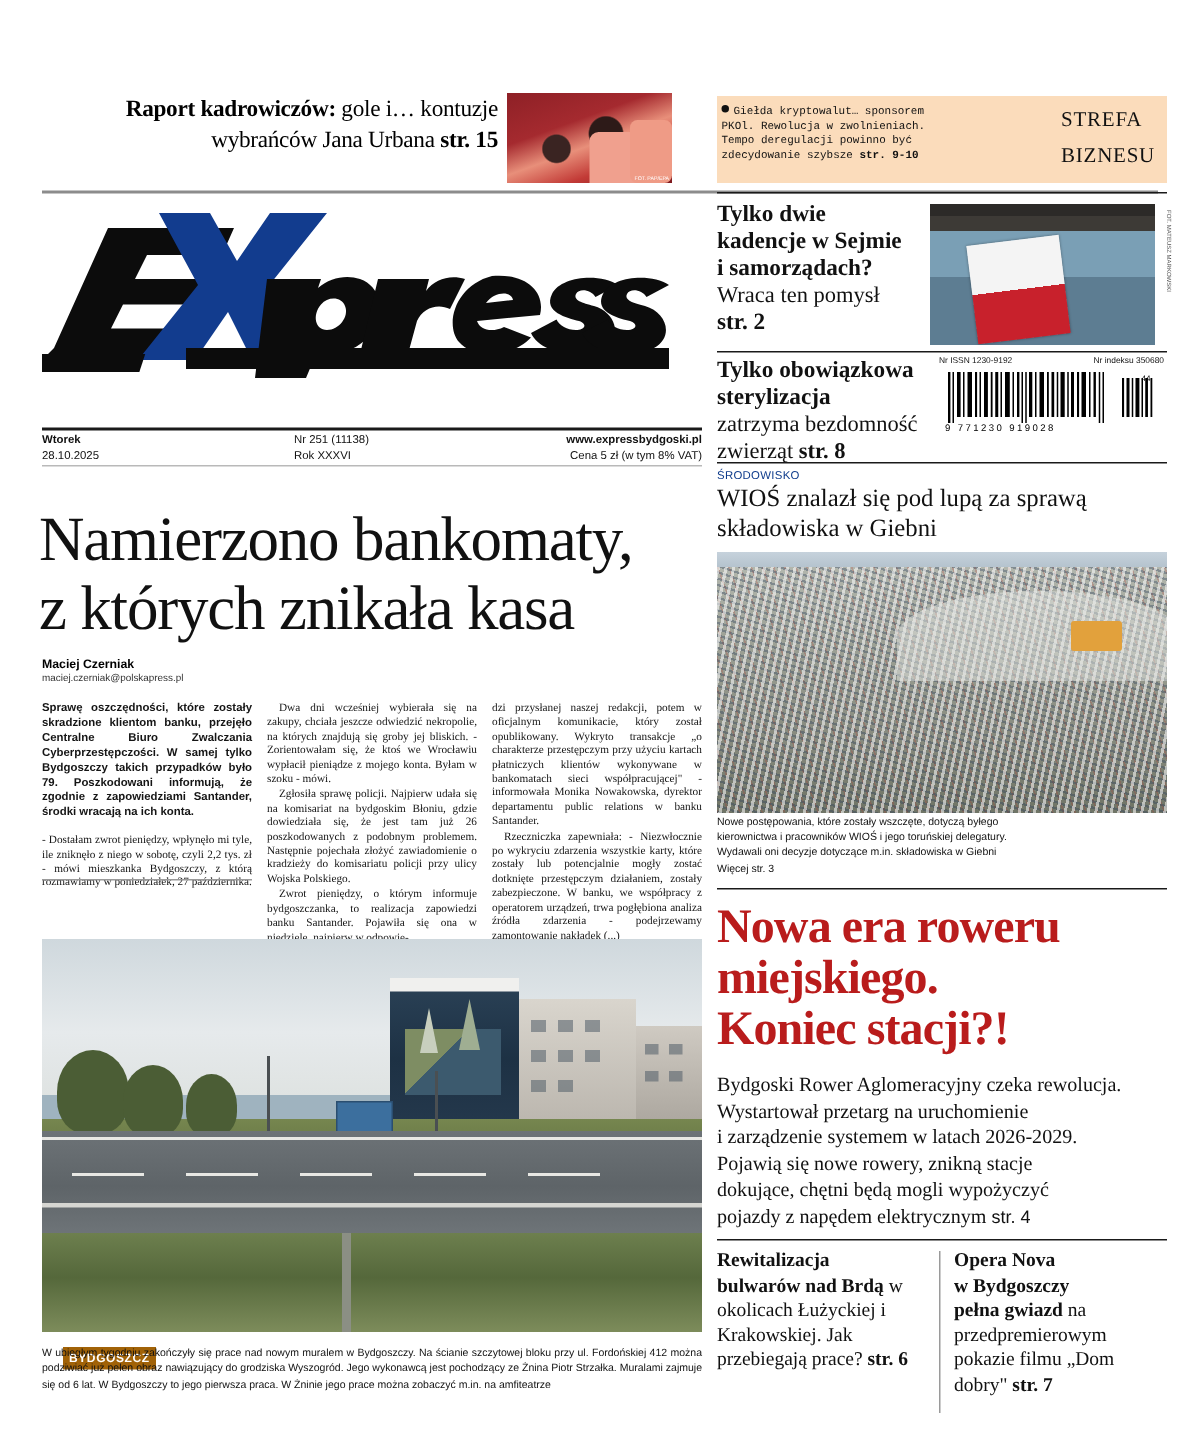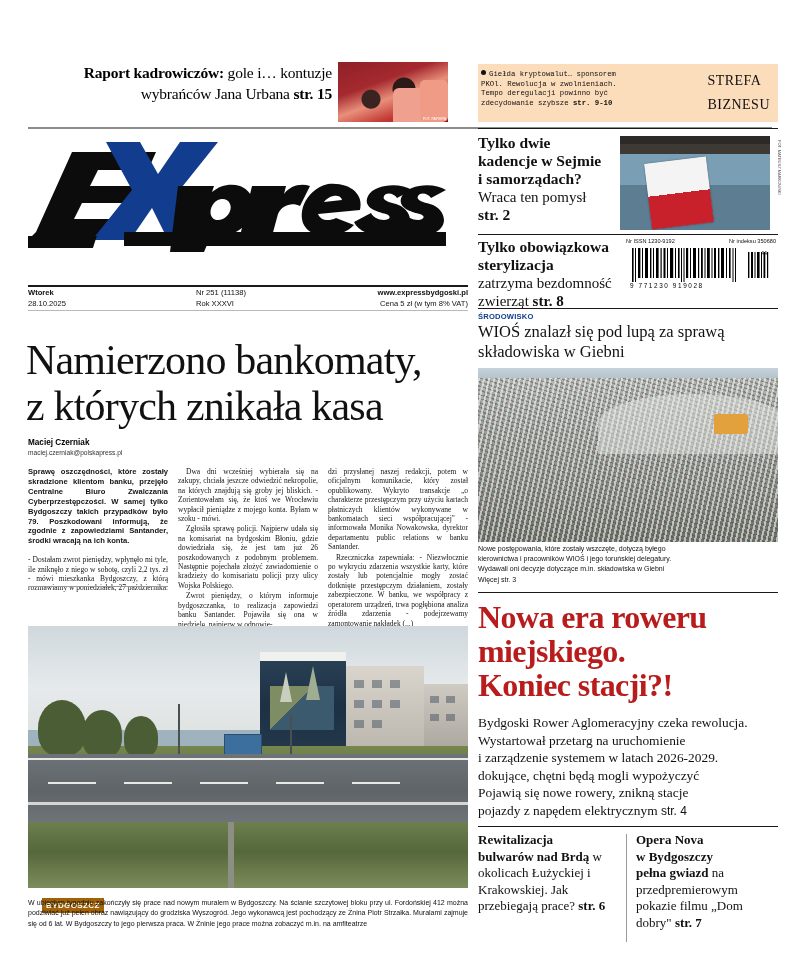--- a/index.html
+++ b/index.html
@@ -111,21 +111,21 @@
 
   .badge { position:absolute; left:42px; top:858px; background:#a16207; color:#fff;
     font-family:"Liberation Sans",sans-serif; font-weight:bold; font-size:8px; letter-spacing:0.4px; padding:3px 4px;margin-top:40px; }
   .mural-title { position:absolute; left:42px; top:872px; background:rgba(255,255,255,.93); color:#111;
     font-family:"Liberation Serif",serif; font-size:16px; line-height:22px; padding:1px 9px 2px 7px; }
   .mural-cap { position:absolute; left:28px; top:898px; width:440px;
     font-family:"Liberation Sans",sans-serif; font-size:7px; line-height:10.4px; color:#111; text-align:justify; }
 
   
   .rail { position:absolute; left:478px; top:312px; width:300px; }
-  .sec-kicker { font-family:"Liberation Sans",sans-serif; font-weight:bold; font-size:7.6px; color:#0f3c8c; letter-spacing:0.2px; }
+  .sec-kicker { font-family:"Liberation Sans",sans-serif; font-weight:normal; font-size:7.6px; color:#0f3c8c; letter-spacing:0.2px; }
   .env-head { font-family:"Liberation Serif",serif; font-size:16.5px; line-height:19px; color:#111; margin-top:1px; }
   .dump { position:absolute; left:478px; top:368px; width:300px; height:174px; overflow:hidden;
     background:linear-gradient(180deg,#b9c5cf 0 10%, #9aa69a 10% 30%, #8d8a7c 30% 100%); }
   .dump .sky2 { position:absolute; left:0; top:0; width:300px; height:14px; background:linear-gradient(180deg,#c6d2dc,#aebdc8); }
   .dump .trash { position:absolute; left:0; top:10px; width:300px; height:164px;
     background:
       repeating-linear-gradient(102deg, rgba(255,255,255,.55) 0 2px, rgba(0,0,0,0) 2px 5px),
       repeating-linear-gradient(18deg, rgba(40,60,90,.35) 0 1.5px, rgba(0,0,0,0) 1.5px 4px),
       repeating-linear-gradient(70deg, rgba(180,50,40,.22) 0 1px, rgba(0,0,0,0) 1px 7px),
       linear-gradient(180deg,#b2b6ad 0%, #9a9e93 35%, #878a7e 70%, #6f7466 100%);
@@ -398,22 +398,22 @@
 
   <div class="bike-head">
     <div>Nowa era roweru</div>
     <div>miejskiego.</div>
     <div>Koniec stacji?!</div>
   </div>
   <div class="bike-body">
     <div>Bydgoski Rower Aglomeracyjny czeka rewolucja.</div>
     <div>Wystartował przetarg na uruchomienie</div>
     <div>i zarządzenie systemem w latach 2026-2029.</div>
+    <div>Pojawią się nowe rowery, znikną stacje</div>
     <div>dokujące, chętni będą mogli  wypożyczyć</div>
-    <div>Pojawią się nowe rowery, znikną stacje</div>
     <div><span>pojazdy z napędem elektrycznym </span><b>str. 4</b></div>
   </div>
 
   <div class="hr-black" style="left:478px; top:826px; width:300px; height:1px;"></div>
 
   <div class="twoboxes">
     <div class="tb a">
       <b>Rewitalizacja</b><br>
       <b>bulwarów nad Brdą</b><span> w okolicach Łużyckiej i Krakowskiej. Jak przebiegają prace? </span><b>str. 6</b>
     </div>

